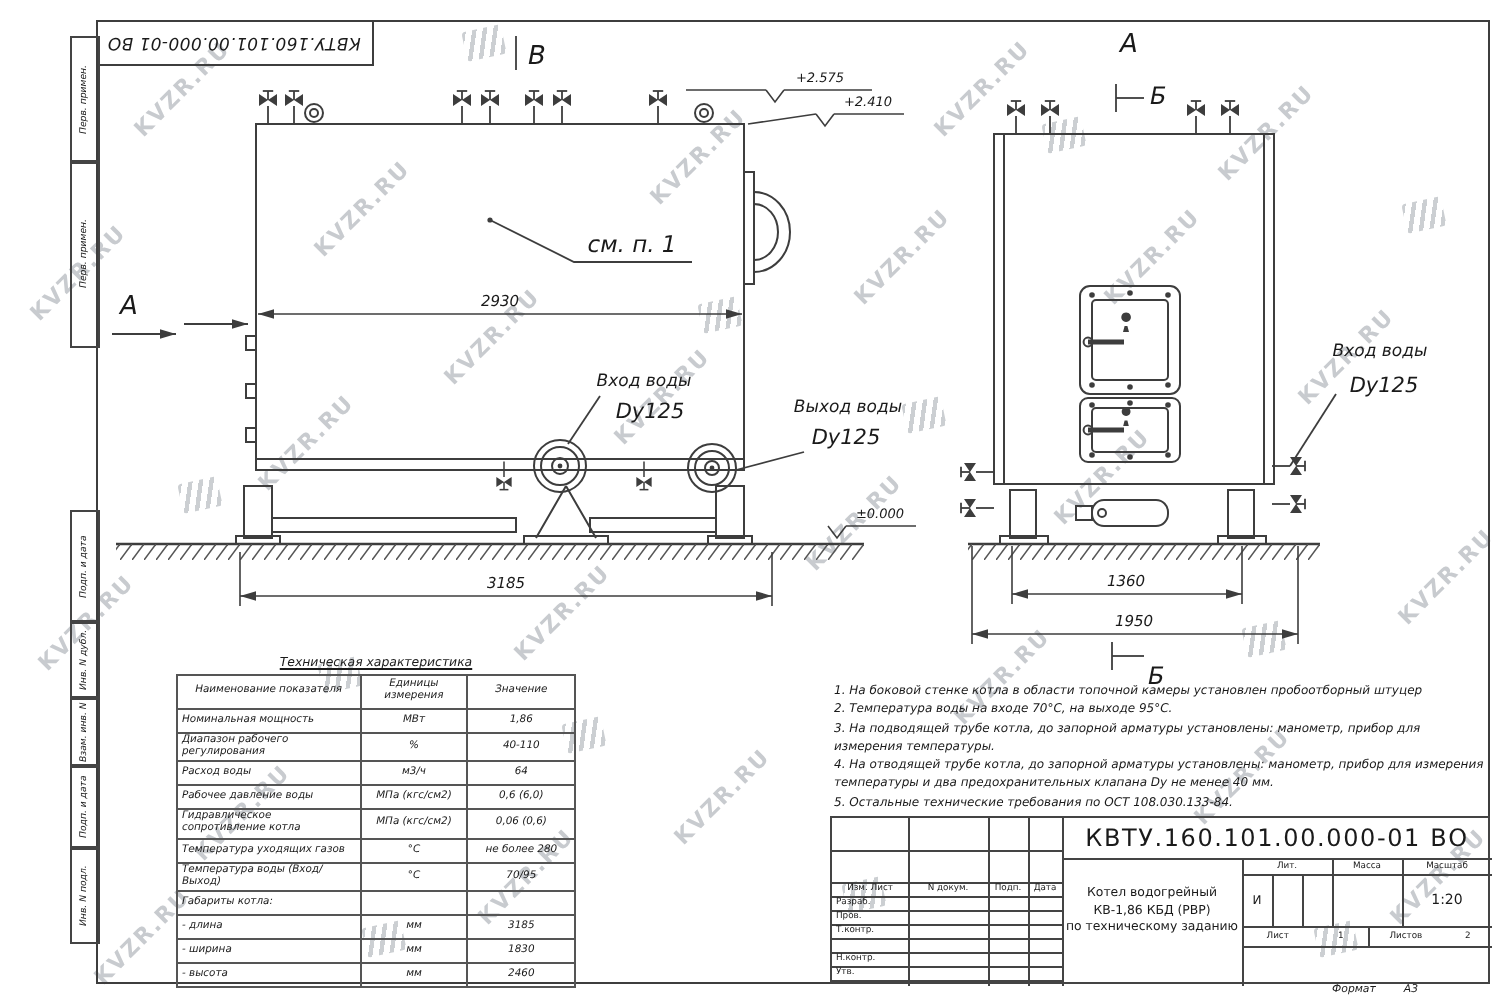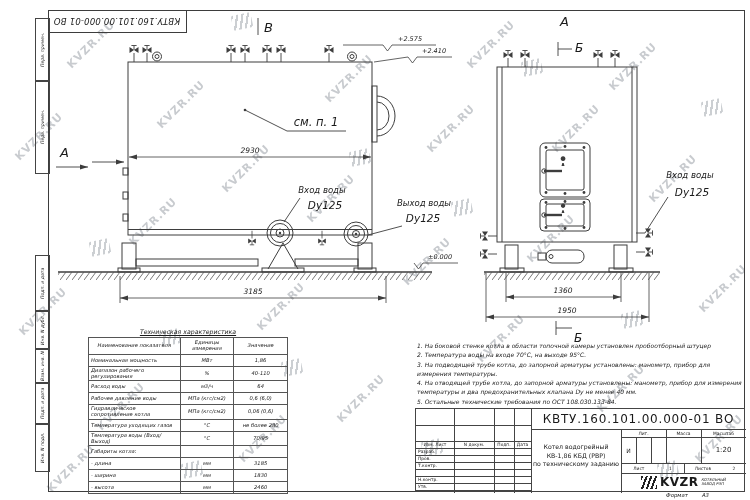--- a/index.html
+++ b/index.html
@@ -445,28 +445,20 @@
 
   <div class="sheetrow" style="left:205px;top:54px;width:63px;height:10px">
     <span>Лист</span>
     <span>1</span>
   </div>
   <div class="sheetrow" style="left:268px;top:54px;width:62px;height:10px">
     <span>Листов</span>
     <span>2</span>
   </div>
 
-  <div class="logo">
-    <div class="logobars"></div>
-    <span class="logotxt">KVZR</span>
-    <span class="logoco">
-      <span style="display:block">КОТЕЛЬНЫЙ</span>
-      <span style="display:block">ЗАВОД РЭП</span>
-    </span>
-  </div>
 </div>
 
 <div class="ov fmt">
   <span>Формат</span>
   <span>А3</span>
 </div>
 
 </div>
 
 </body></html>

